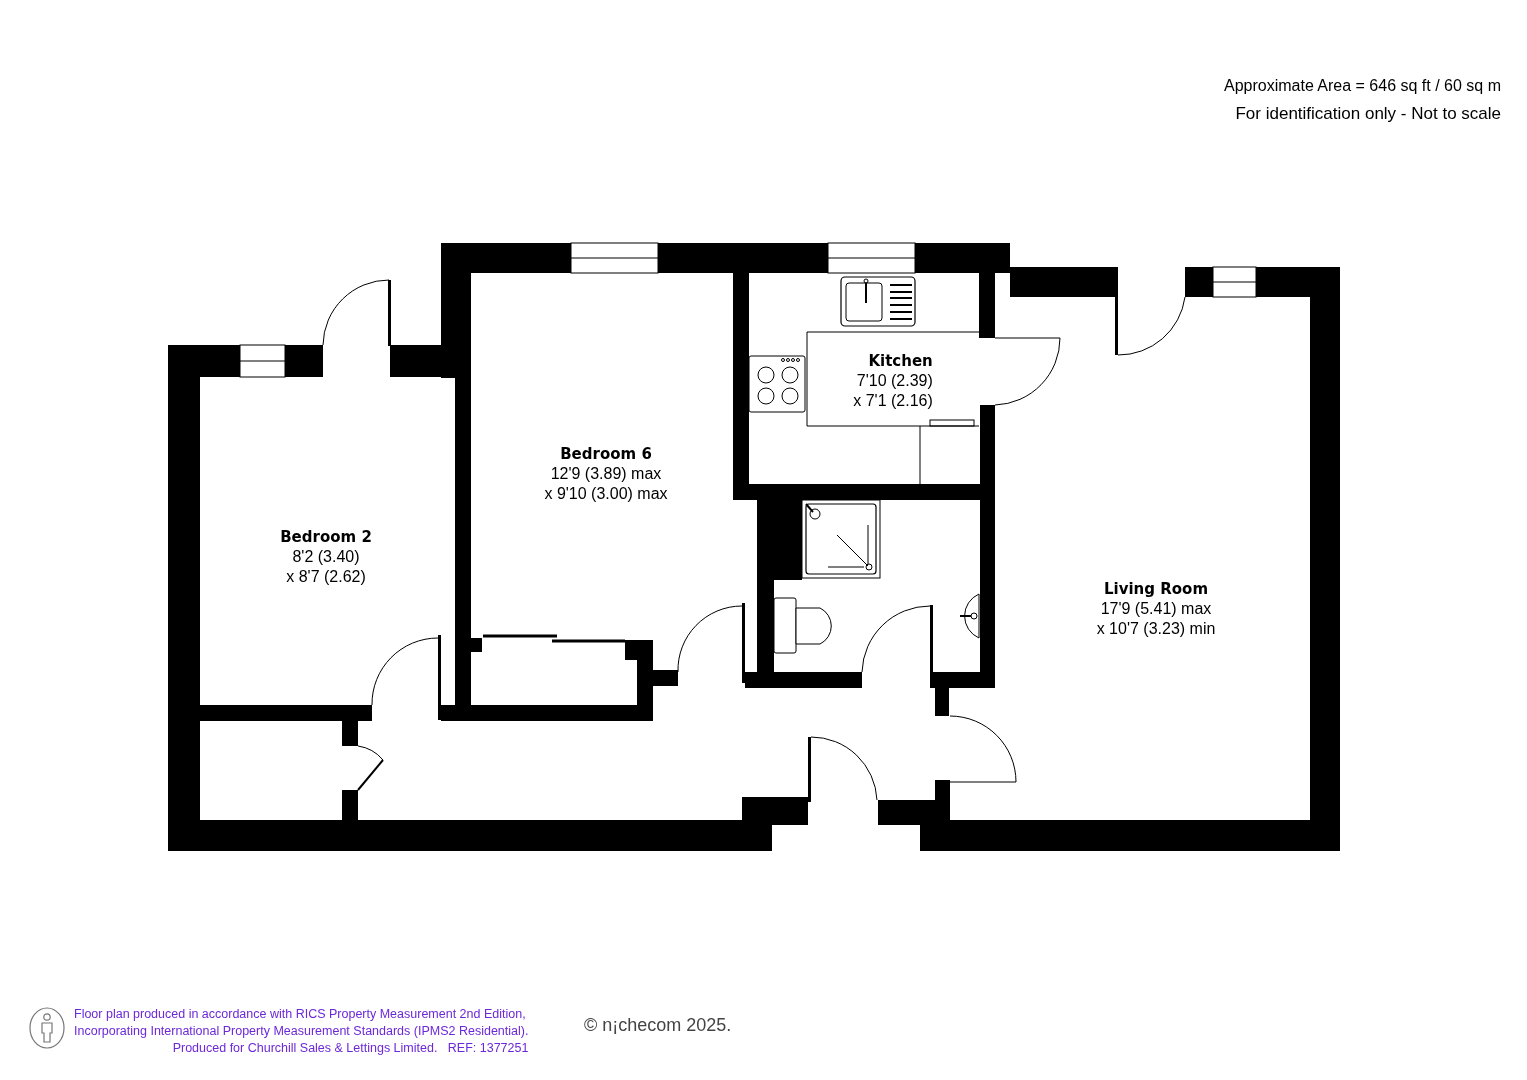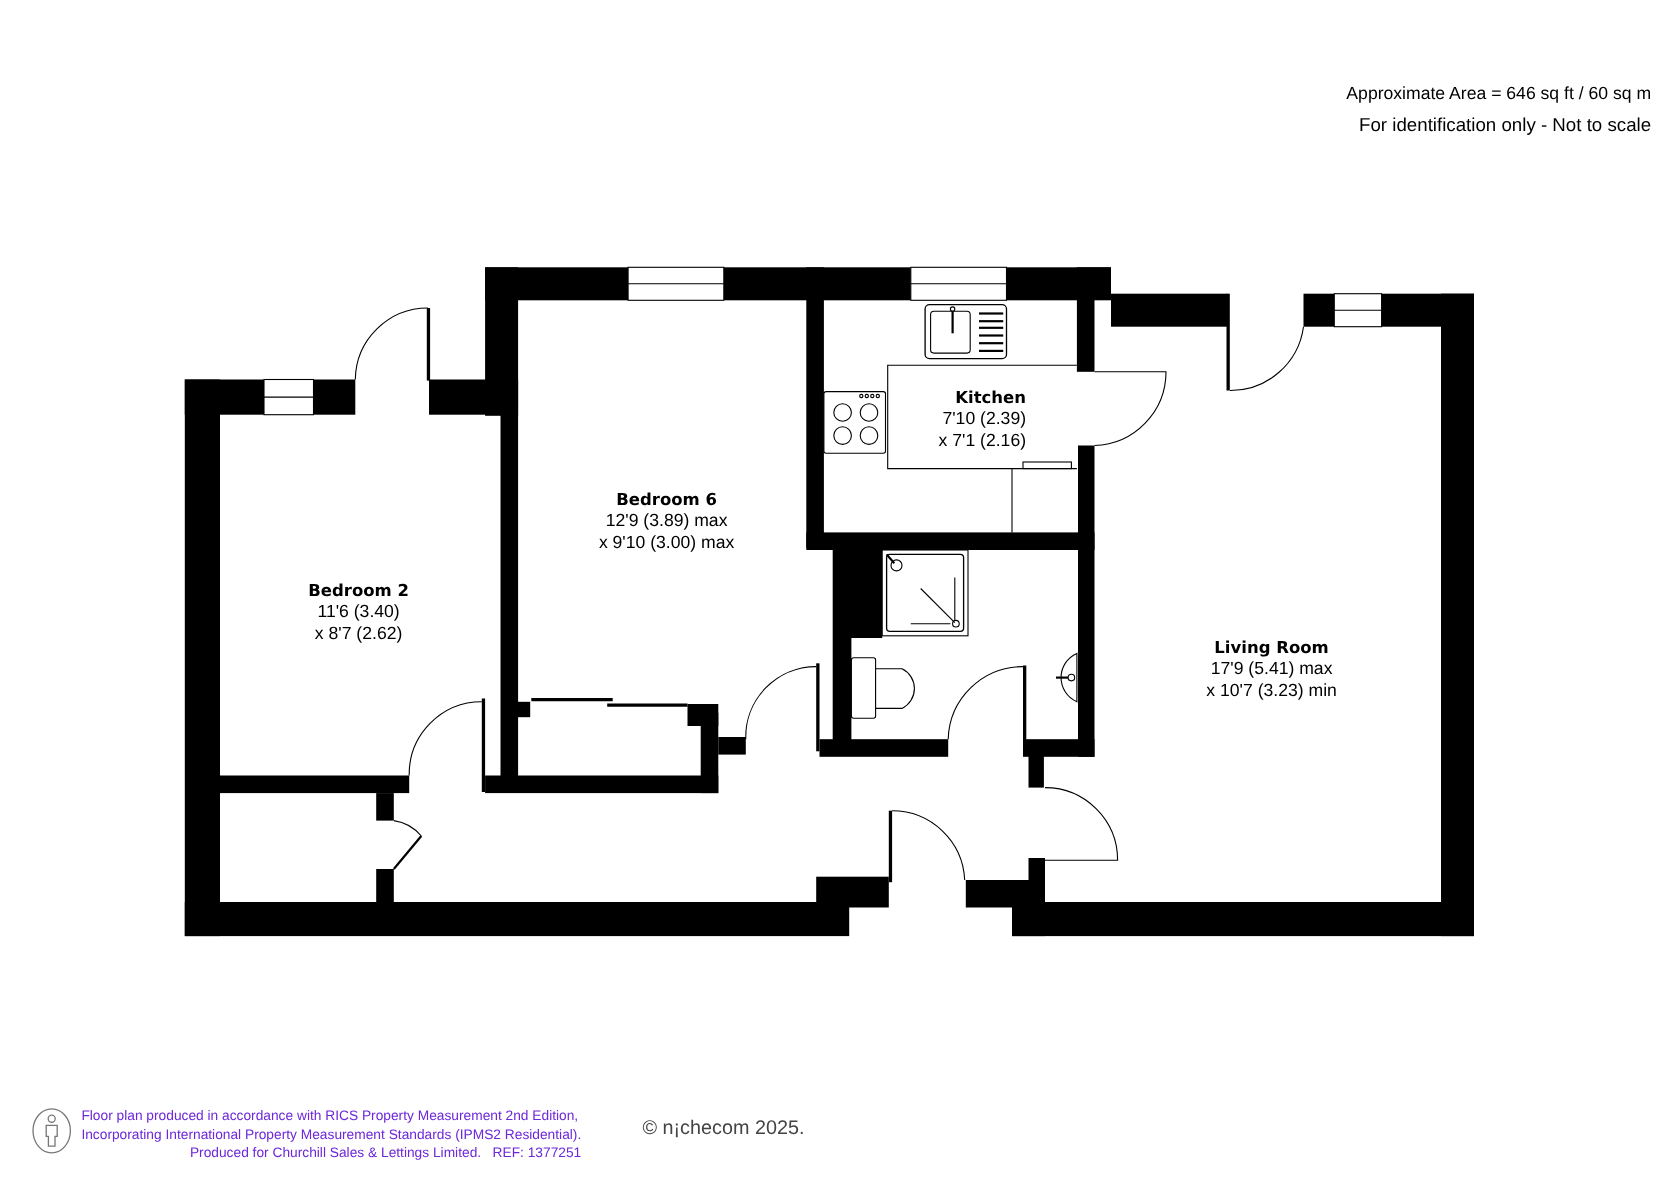--- a/index.html
+++ b/index.html
@@ -153,21 +153,21 @@
 
   <g fill="#fff" stroke="#000">
     <path d="M 979 594 A 24 24 0 0 0 979 638 Z"></path>
     <line x1="960" y1="616" x2="974" y2="616" stroke-width="2"></line>
     <circle cx="974" cy="616" r="3"></circle>
   </g>
 </svg>
 
 <div class="room-label" style="left:326px; top:527px;">
   <div class="room-name">Bedroom 2</div>
-  <div>11'6 (3.40)</div>
+  <div>8'2 (3.40)</div>
   <div>x 8'7 (2.62)</div>
 </div>
 
 <div class="room-label" style="left:606px; top:444px;">
   <div class="room-name">Bedroom 6</div>
   <div>12'9 (3.89) max</div>
   <div>x 9'10 (3.00) max</div>
 </div>
 
 <div class="room-label" style="left:893px; top:351px;text-align:right;">

